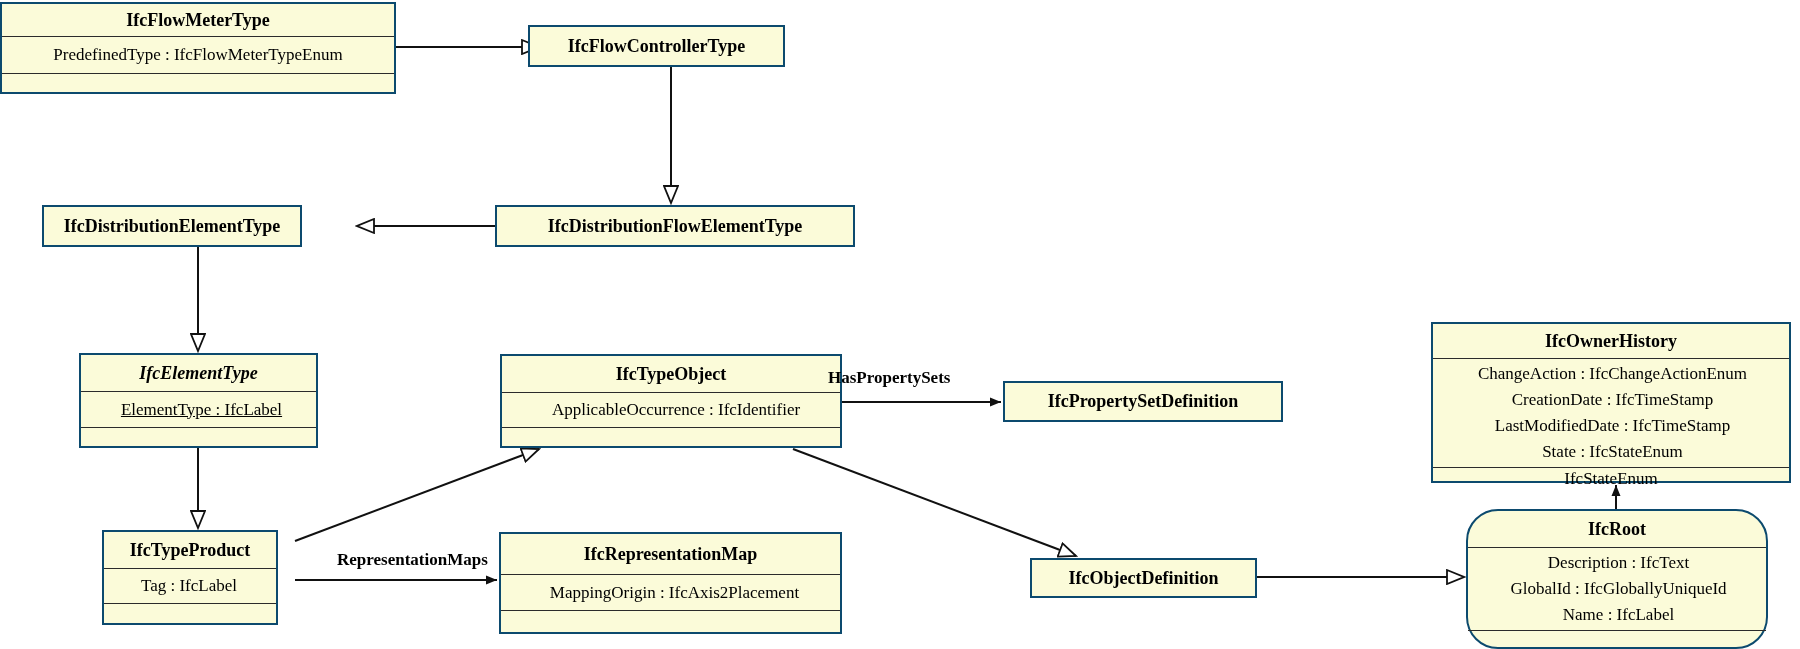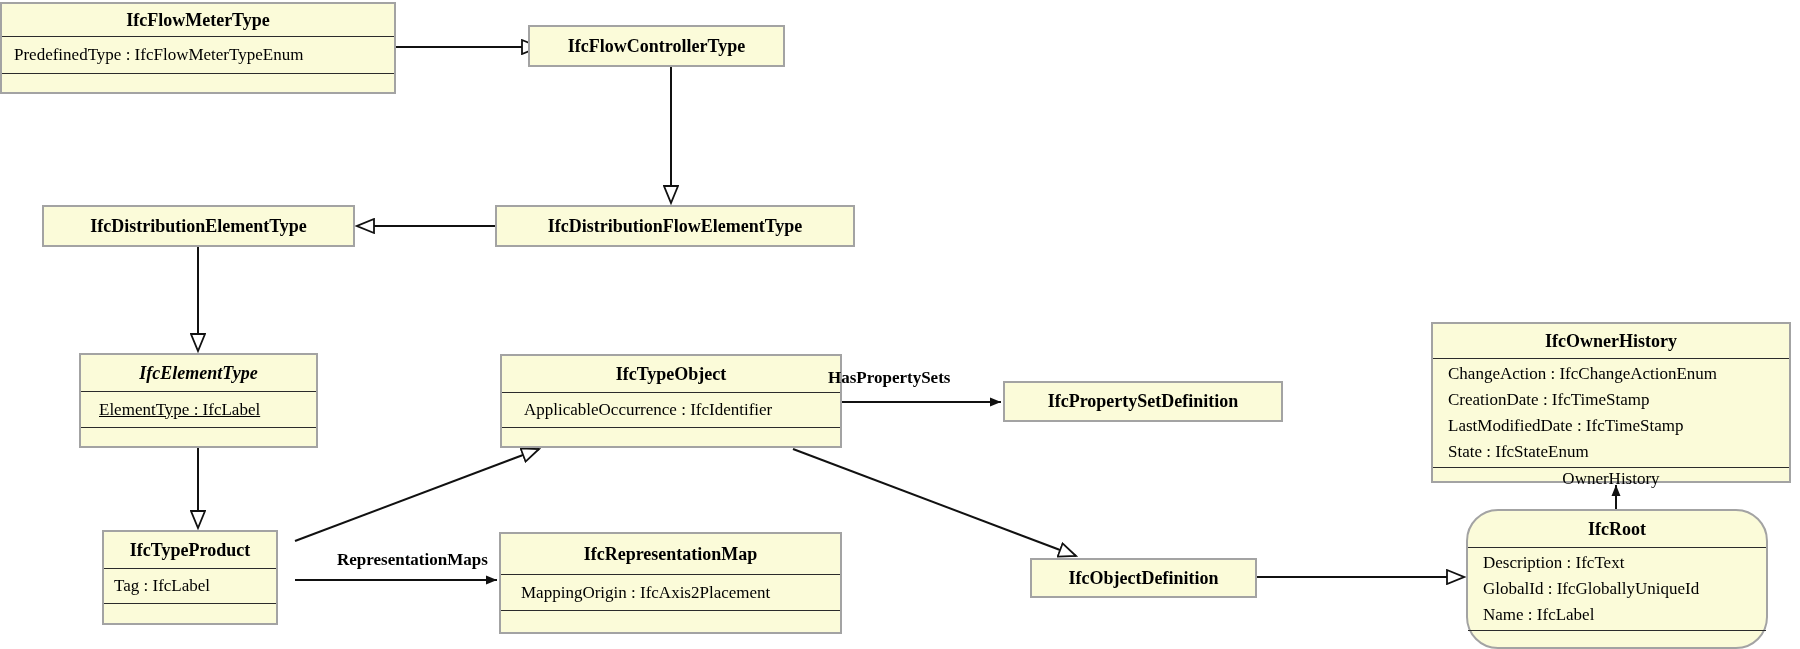--- a/index.html
+++ b/index.html
@@ -6,22 +6,22 @@
   body {
     width:1800px; height:649px; position:relative; overflow:hidden;
     background:#ffffff;
     font-family:"Liberation Serif", "DejaVu Serif", serif;
     color:#000;
   }
   svg.wires { position:absolute; left:0; top:0; width:1800px; height:649px; }
   .uml {
     position:absolute; box-sizing:border-box;
     background:#fbfbd9;
-    border:2px solid #a3a3a3;
-    display:flex; flex-direction:column;
+    border:2px solid #0c4a6e;
+    display:flex; flex-direction:column;text-align:center;
   }
   .uml .t {
     flex:0 0 auto; font-weight:bold; font-size:18px;
     display:flex; align-items:center; justify-content:center;
     white-space:nowrap;
   }
   .uml.titleonly .t { flex:1 1 auto; }
   .uml .a {
     flex:1 1 auto; border-top:1.5px solid #2b2b2b;
     display:flex; flex-direction:column; justify-content:center;
@@ -68,21 +68,21 @@
   <div class="a">
       <div class="line">PredefinedType : IfcFlowMeterTypeEnum</div>
     </div>
   <div class="e" style="height:18px;"></div>
 </div>
 
 <div class="uml titleonly" style="left:528px; top:25px; width:257px; height:42px;">
   <div class="t">IfcFlowControllerType</div>
 </div>
 
-<div class="uml titleonly" style="left:42px; top:205px; width:313px; height:42px;">
+<div class="uml titleonly" style="left:42px; top:205px; width:260px; height:42px;">
   <div class="t">IfcDistributionElementType</div>
 </div>
 
 <div class="uml titleonly" style="left:495px; top:205px; width:360px; height:42px;">
   <div class="t">IfcDistributionFlowElementType</div>
 </div>
 
 <div class="uml" style="left:79px; top:353px; width:239px; height:95px;">
   <div class="t" style="height:36px;font-style:italic;">IfcElementType</div>
   <div class="a" style="padding-left:18px;text-decoration:underline;">
@@ -104,21 +104,21 @@
 </div>
 
 <div class="uml" style="left:1431px; top:322px; width:360px; height:161px;">
   <div class="t" style="height:34px;">IfcOwnerHistory</div>
   <div class="a" style="padding-left:15px;">
     <div class="line">ChangeAction : IfcChangeActionEnum</div>
     <div class="line">CreationDate : IfcTimeStamp</div>
     <div class="line">LastModifiedDate : IfcTimeStamp</div>
     <div class="line">State : IfcStateEnum</div>
   </div>
-  <div class="f" style="height:22px;">OwnerHistory</div>
+  <div class="f" style="height:22px;">IfcStateEnum</div>
 </div>
 
 <div class="uml" style="left:102px; top:530px; width:176px; height:95px;">
   <div class="t" style="height:36px;">IfcTypeProduct</div>
   <div class="a" style="padding-left:10px;">
       <div class="line">Tag : IfcLabel</div>
     </div>
   <div class="e" style="height:19px;"></div>
 </div>
 

